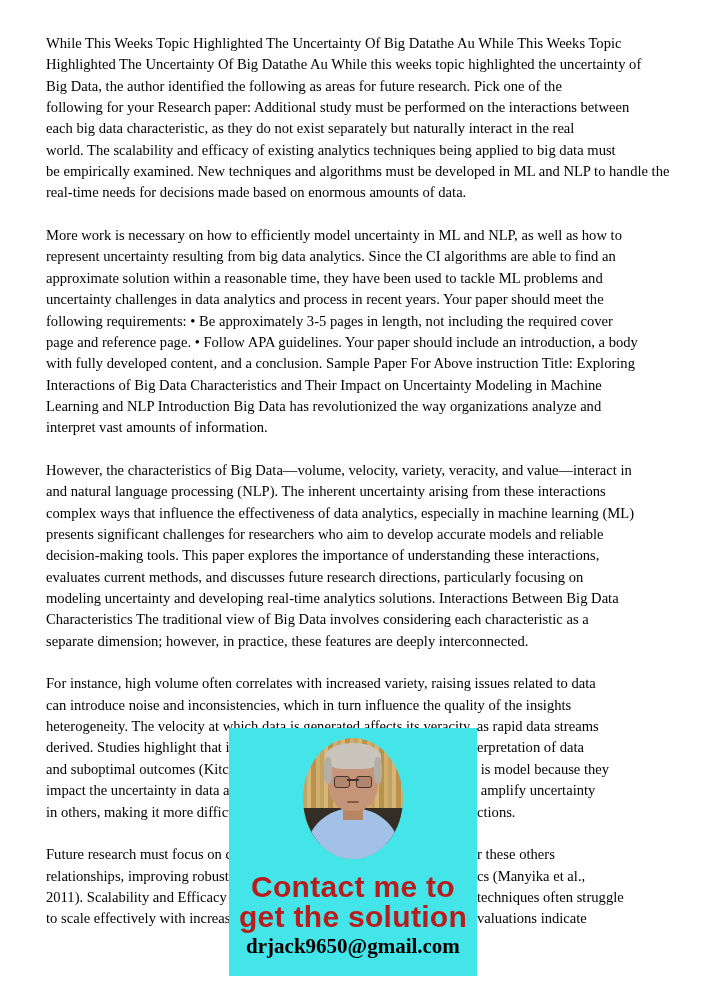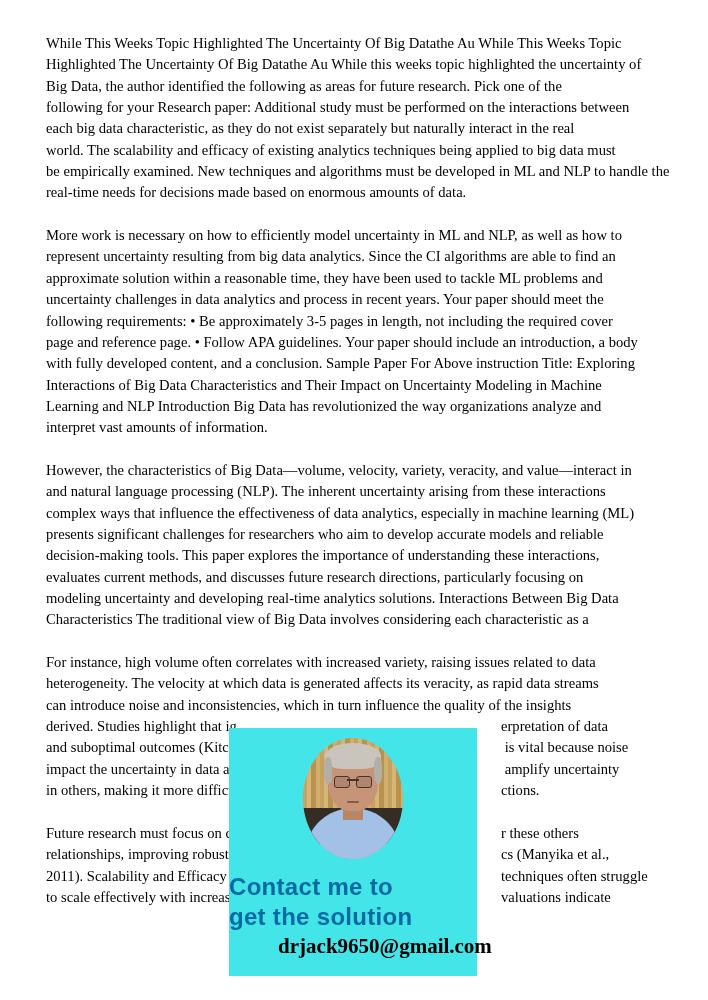--- a/index.html
+++ b/index.html
@@ -14,21 +14,21 @@
   .document {
     position:absolute; left:0; top:0;
     width:708px;
     padding:33px 40px 0 46px;
     box-sizing:border-box;
     font-size:14.6px;
     line-height:21.35px;
   }
   .paragraph { margin:0 0 21.4px 0; }
   .line { white-space:nowrap; position:relative; height:21.35px; }
-  .frag-right { position:absolute; left:431px; top:0; white-space:pre;margin-left:24px; }
+  .frag-right { position:absolute; left:431px; top:0; white-space:pre; }
 
   
   .card {
     position:absolute; left:229px; top:728px;
     width:248px; height:248px;
     z-index:5;
   }
   .photo {
     position:absolute; left:74px; top:10px;
     width:100px; height:121px;
@@ -61,36 +61,35 @@
     border:1.5px solid #40362e;
     border-radius:3px;
     background:rgba(90,70,60,0.18);
   }
   .photo .glass-l { left:31%; }
   .photo .glass-r { right:31%; }
   .photo .glass-bridge { position:absolute; top:34%; left:44%; width:12%; height:1.5px; background:#40362e; }
   .photo .mouth { position:absolute; top:52%; left:44%; width:12%; height:1.6px; background:#8a5a48; border-radius:1px; }
   .card-heading {
     position:absolute; left:0; top:144px; width:100%;
-    text-align:left;
+    text-align:center;
     font-family:"Liberation Sans","DejaVu Sans",sans-serif;
     font-weight:700;
-    font-size:24px;
+    font-size:30px;
     line-height:30px;
-    color:#0369a1;
+    color:#b91c1c;
     letter-spacing:0.3px;
   }
   .card-email {
     position:absolute; left:0; top:206px; width:100%;
     text-align:center;
     font-family:"Liberation Serif","DejaVu Serif",serif;
     font-weight:700;
     font-size:21px;
     color:#000000;
-    padding-left:32px;
   }
 </style>
 </head>
 <body>
 
 <div class="document">
     <div class="paragraph">
       <div class="line">While This Weeks Topic Highlighted The Uncertainty Of Big Datathe Au While This Weeks Topic</div>
       <div class="line">Highlighted The Uncertainty Of Big Datathe Au While this weeks topic highlighted the uncertainty of</div>
       <div class="line">Big Data, the author identified the following as areas for future research. Pick one of the</div>
@@ -114,27 +113,28 @@
     </div>
     <div class="paragraph">
       <div class="line">However, the characteristics of Big Data—volume, velocity, variety, veracity, and value—interact in</div>
       <div class="line">and natural language processing (NLP). The inherent uncertainty arising from these interactions</div>
       <div class="line">complex ways that influence the effectiveness of data analytics, especially in machine learning (ML)</div>
       <div class="line">presents significant challenges for researchers who aim to develop accurate models and reliable</div>
       <div class="line">decision-making tools. This paper explores the importance of understanding these interactions,</div>
       <div class="line">evaluates current methods, and discusses future research directions, particularly focusing on</div>
       <div class="line">modeling uncertainty and developing real-time analytics solutions. Interactions Between Big Data</div>
       <div class="line">Characteristics The traditional view of Big Data involves considering each characteristic as a</div>
+      <div class="line">separate dimension; however, in practice, these features are deeply interconnected.</div>
     </div>
     <div class="paragraph">
       <div class="line">For instance, high volume often correlates with increased variety, raising issues related to data</div>
+      <div class="line">can introduce noise and inconsistencies, which in turn influence the quality of the insights</div>
       <div class="line">heterogeneity. The velocity at which data is generated affects its veracity, as rapid data streams</div>
-      <div class="line">can introduce noise and inconsistencies, which in turn influence the quality of the insights</div>
       <div class="line"><span class="frag-left">derived. Studies highlight that ig</span><span class="frag-right">erpretation of data</span></div>
-      <div class="line"><span class="frag-left">and suboptimal outcomes (Kitch</span><span class="frag-right"> is vital because noise</span></div>
+      <div class="line"><span class="frag-left">and suboptimal outcomes (Kitch</span><span class="frag-right"> is model because they</span></div>
       <div class="line"><span class="frag-left">impact the uncertainty in data an</span><span class="frag-right"> amplify uncertainty</span></div>
       <div class="line"><span class="frag-left">in others, making it more difficu</span><span class="frag-right">ctions.</span></div>
     </div>
     <div class="paragraph">
       <div class="line"><span class="frag-left">Future research must focus on d</span><span class="frag-right">r these others</span></div>
       <div class="line"><span class="frag-left">relationships, improving robustn</span><span class="frag-right">cs (Manyika et al.,</span></div>
       <div class="line"><span class="frag-left">2011). Scalability and Efficacy</span><span class="frag-right">techniques often struggle</span></div>
       <div class="line"><span class="frag-left">to scale effectively with increas</span><span class="frag-right">valuations indicate</span></div>
     </div>
   </div>

